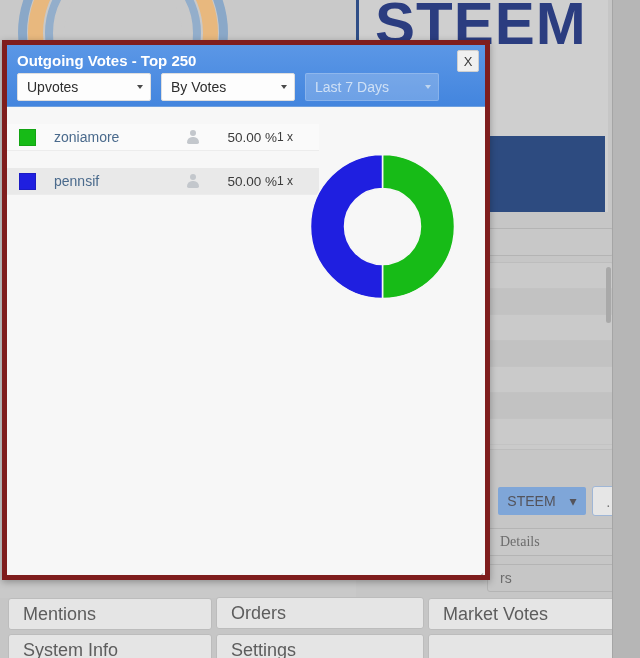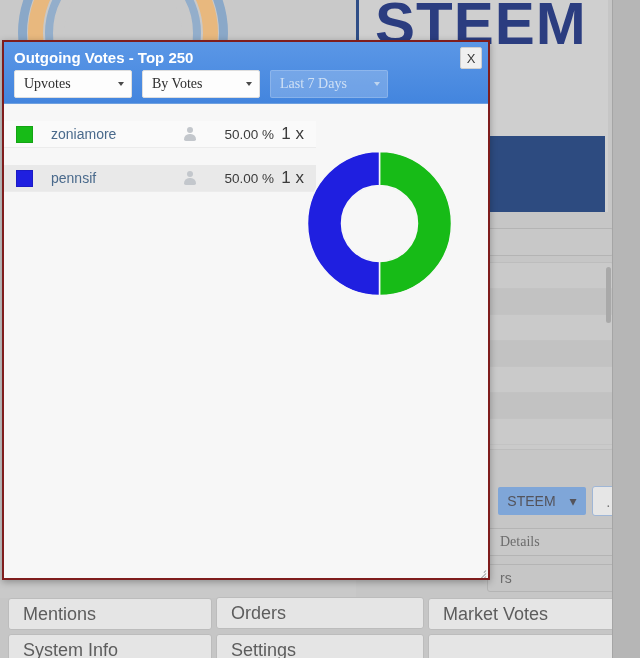--- a/index.html
+++ b/index.html
@@ -112,21 +112,21 @@
   .bg-right-edge {
     position: absolute; left: 612px; top: 0; width: 28px; height: 658px;
     background: #b6b6b6; border-left: 1px solid #a5a5a5;
   }
 
   
   #dialog {
     position: absolute; left: 2px; top: 40px;
     width: 488px; height: 540px;
     background: #f7f7f7;
-    border: 2px solid #7f1d1d;
+    border: 5px solid #7f1d1d;
     box-shadow: 0 2px 7px rgba(0,0,0,0.30);
     overflow: hidden;
   }
   .dlg-header {
     position: relative;
     height: 62px;
     background: #4d8fe3;
     background: linear-gradient(#5b97e6, #4385de);
     border-bottom: 1px solid #6ea0e0;
   }
@@ -142,26 +142,26 @@
     color: #3a3a3a; font-size: 13px;
     display: flex; align-items: center; justify-content: center;
     cursor: pointer;
   }
   .dlg-controls {
     position: absolute; left: 10px; top: 28px;
     display: flex; gap: 10px;
   }
   .dd {
     position: relative;
-    height: 28px; width: 118px;
+    height: 28px; width: 134px;
     background: #fdfdfd; border: 1px solid #dedede; border-radius: 2px;
     display: flex; align-items: center;
     padding-left: 9px; padding-right: 18px;
     font-size: 14px; color: #2d2d2d;
-    cursor: pointer; white-space: nowrap; font-family: Liberation Serif, serif;
+    cursor: pointer; white-space: nowrap;
   }
   .dd.disabled {
     background: rgba(255,255,255,0.22);
     border-color: rgba(255,255,255,0.18);
     color: #cfe0f5;
     cursor: default;
   }
   .dd .caret {
     position: absolute; right: 7px; top: 50%;
     transform: translateY(-50%);
@@ -214,22 +214,22 @@
     position: absolute; left: 2px; top: 8px;
     width: 12px; height: 7px;
     border-radius: 6px 6px 2px 2px; background: #c3c7cc;
   }
   .vote-pct {
     width: 62px; text-align: right;
     font-size: 13.5px; color: #3b3b3b;
     flex: 0 0 auto;
   }
   .vote-count {
-    width: 42px; text-align: right; padding-right: 12px;
-    font-size: 17px; color: #3b3b3b;
+    width: 42px; text-align: left; padding-right: 12px;
+    font-size: 12px; color: #3b3b3b;
     flex: 0 0 auto;
   }
 
   .donut-wrap {
     position: absolute; left: 268px; top: 12px;
     width: 215px; height: 215px;
   }
   .resize-grip {
     position: absolute; right: 2px; bottom: 2px;
     width: 12px; height: 12px;

